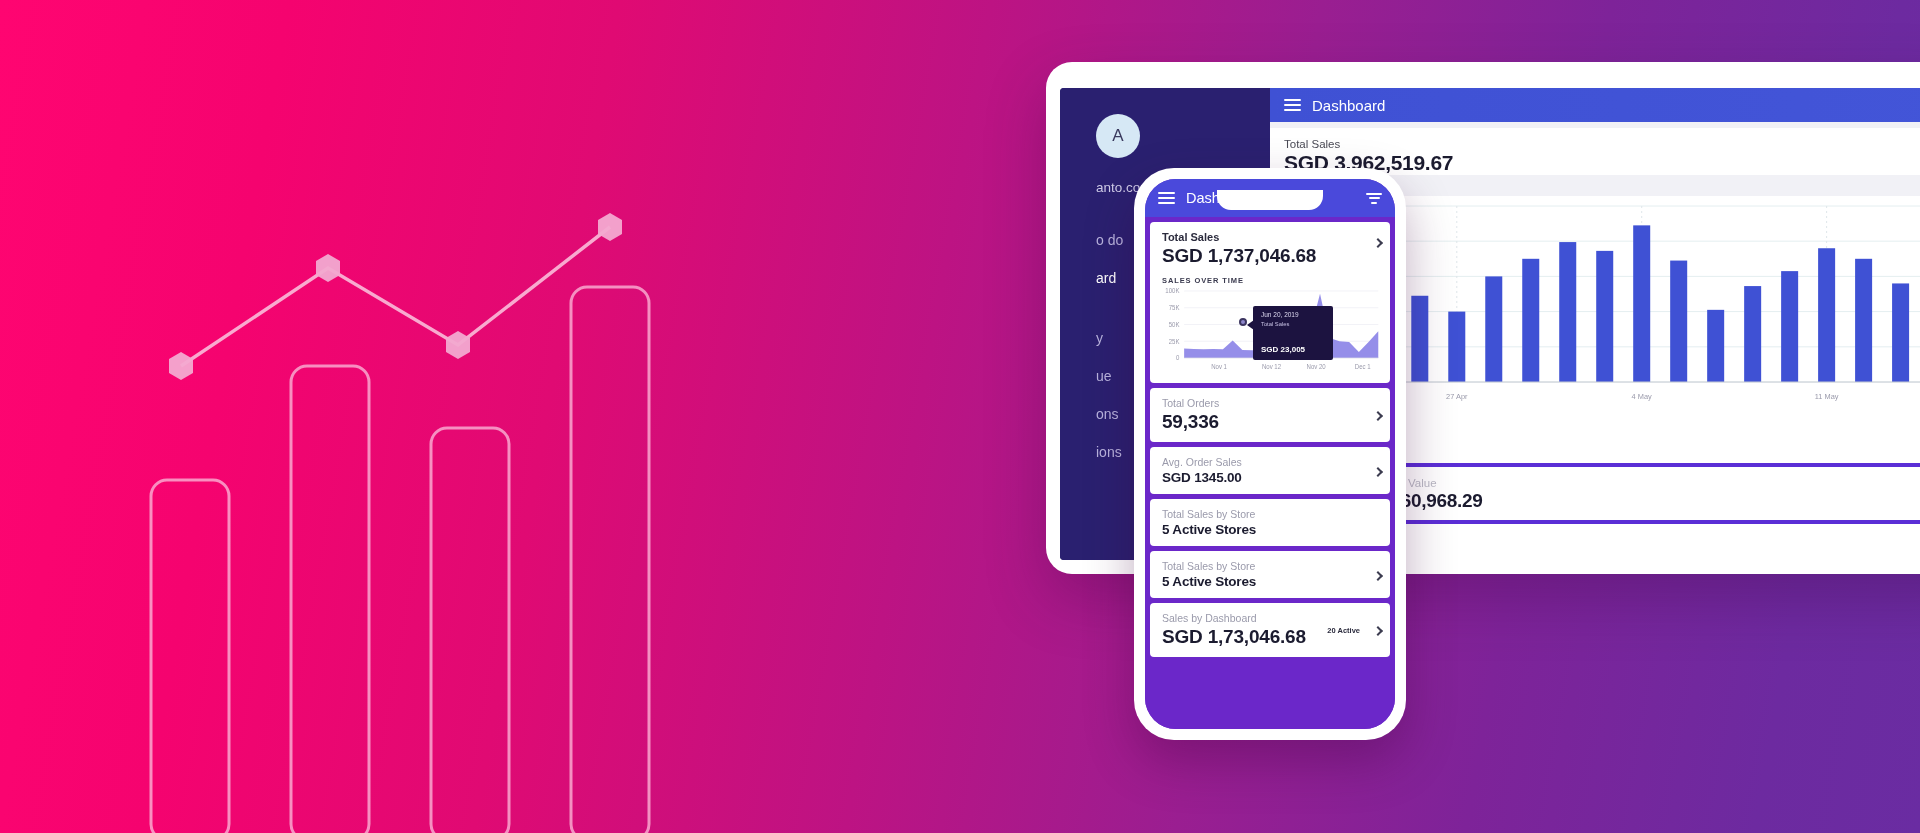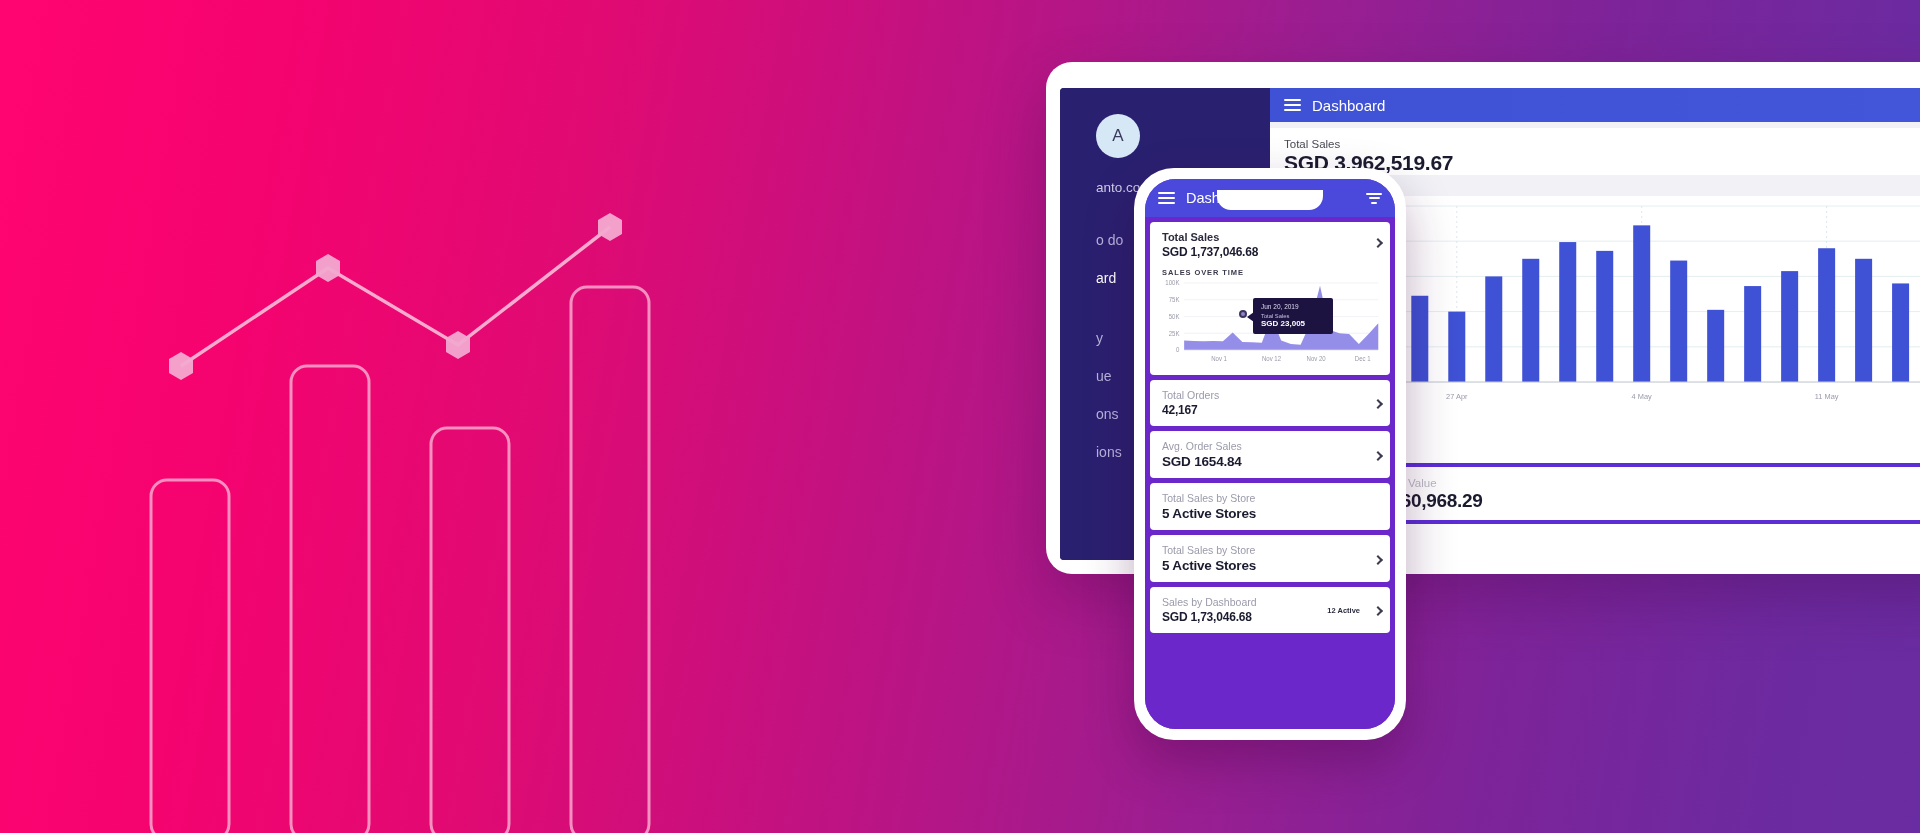--- a/index.html
+++ b/index.html
@@ -170,21 +170,21 @@
   }
   .p-card {
     background: #fff;
     border-radius: 4px;
     padding: 9px 12px;
     position: relative;
     flex: 0 0 auto;
   }
   .p-label { font-size: 10.5px; color: #9a9aab; }
   .p-label.dark { color: #2b2b3d; font-weight: bold; font-size: 11px; }
-  .p-value { font-size: 12px; color: #1b1b2f; font-weight: bold; letter-spacing: -0.2px; margin-top: 2px; }
+  .p-value { font-size: 19px; color: #1b1b2f; font-weight: bold; letter-spacing: -0.2px; margin-top: 2px; }
   .p-value.small { font-size: 13.5px; }
   .chev {
     position: absolute; right: 11px; top: 50%;
     transform: translateY(-50%);
     width: 7px; height: 7px;
     border-right: 2px solid #3c3c50;
     border-top: 2px solid #3c3c50;
     rotate: 45deg;
   }
   .badge {
@@ -201,21 +201,21 @@
     position: absolute;
     left: 95px; top: 20px;
     background: #1c1340;
     border-radius: 2px;
     padding: 5px 8px 6px 8px;
     z-index: 6;
     width: 80px;
   }
   #tooltip .tt-date { color: #dedaf0; font-size: 6.5px; margin-bottom: 3px; }
   #tooltip .tt-lbl { color: #c8c2e4; font-size: 5.8px; }
-  #tooltip .tt-val { color: #fff; font-size: 8px; font-weight: bold; margin-top: 0; }
+  #tooltip .tt-val { color: #fff; font-size: 8px; font-weight: bold; margin-top: 18px; }
   #tt-arrow {
     position: absolute; left: 89px; top: 34px;
     width: 0; height: 0;
     border-top: 5px solid transparent;
     border-bottom: 5px solid transparent;
     border-right: 7px solid #1c1340;
     z-index: 6;
   }
   #tt-dot {
     position: absolute; left: 81px; top: 32px;
@@ -398,43 +398,43 @@
           <div id="tooltip">
             <div class="tt-date">Jun 20, 2019</div>
             <div class="tt-lbl">Total Sales</div>
             <div class="tt-val">SGD 23,005</div>
           </div>
         </div>
       </div>
 
       <div class="p-card">
         <div class="p-label">Total Orders</div>
-        <div class="p-value">42,167</div>
+        <div class="p-value">59,336</div>
         <span class="chev"></span>
       </div>
 
       <div class="p-card">
         <div class="p-label">Avg. Order Sales</div>
-        <div class="p-value small">SGD 1654.84</div>
+        <div class="p-value small">SGD 1345.00</div>
         <span class="chev"></span>
       </div>
 
       <div class="p-card">
         <div class="p-label">Total Sales by Store</div>
         <div class="p-value small">5 Active Stores</div>
       </div>
 
       <div class="p-card">
         <div class="p-label">Total Sales by Store</div>
         <div class="p-value small">5 Active Stores</div>
         <span class="chev"></span>
       </div>
 
       <div class="p-card">
         <div class="p-label">Sales by Dashboard</div>
         <div class="p-value">SGD 1,73,046.68</div>
-        <span class="badge">12 Active</span>
+        <span class="badge">20 Active</span>
         <span class="chev"></span>
       </div>
 
     </div>
   </div>
 </div>
 
 </body></html>

